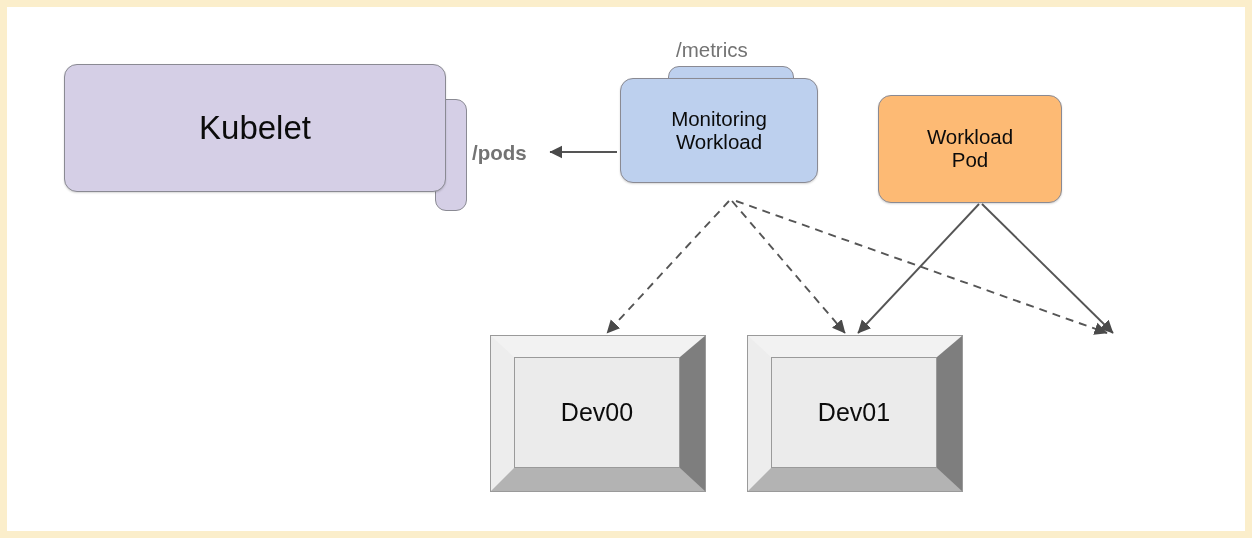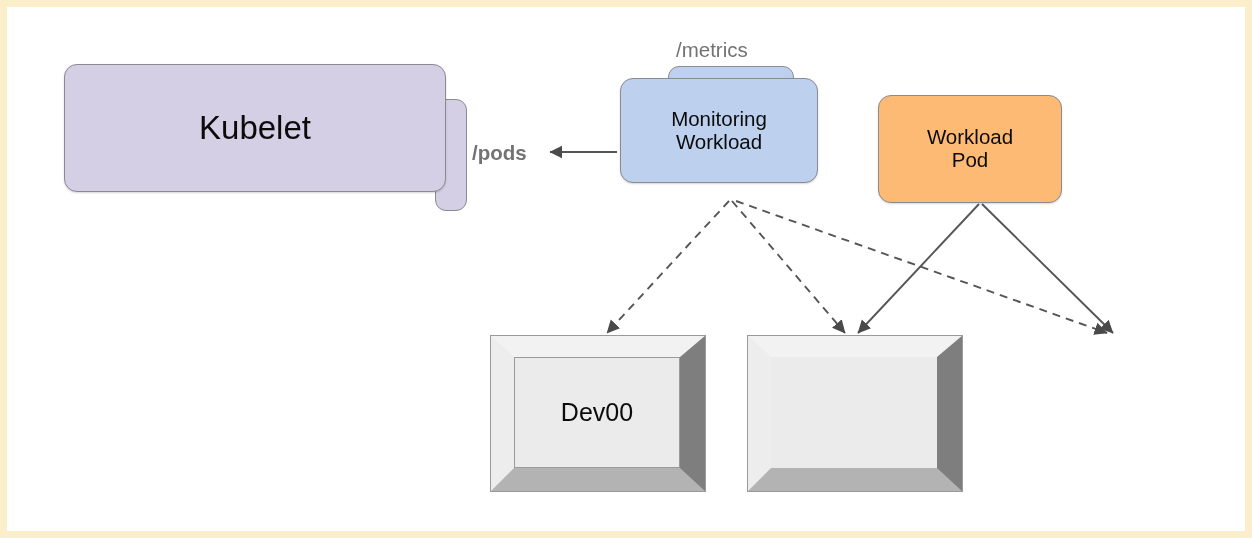--- a/index.html
+++ b/index.html
@@ -203,16 +203,19 @@
 
   <div id="dev0" class="device">
     <div class="bevel"></div>
     <div class="face">
       <span class="dev-label">Dev00</span>
     </div>
   </div>
 
   <div id="dev1" class="device">
     <div class="bevel"></div>
+    <div class="face">
+      <span class="dev-label">Dev01</span>
+    </div>
   </div>
 
 
 </div>
 
 </body></html>

